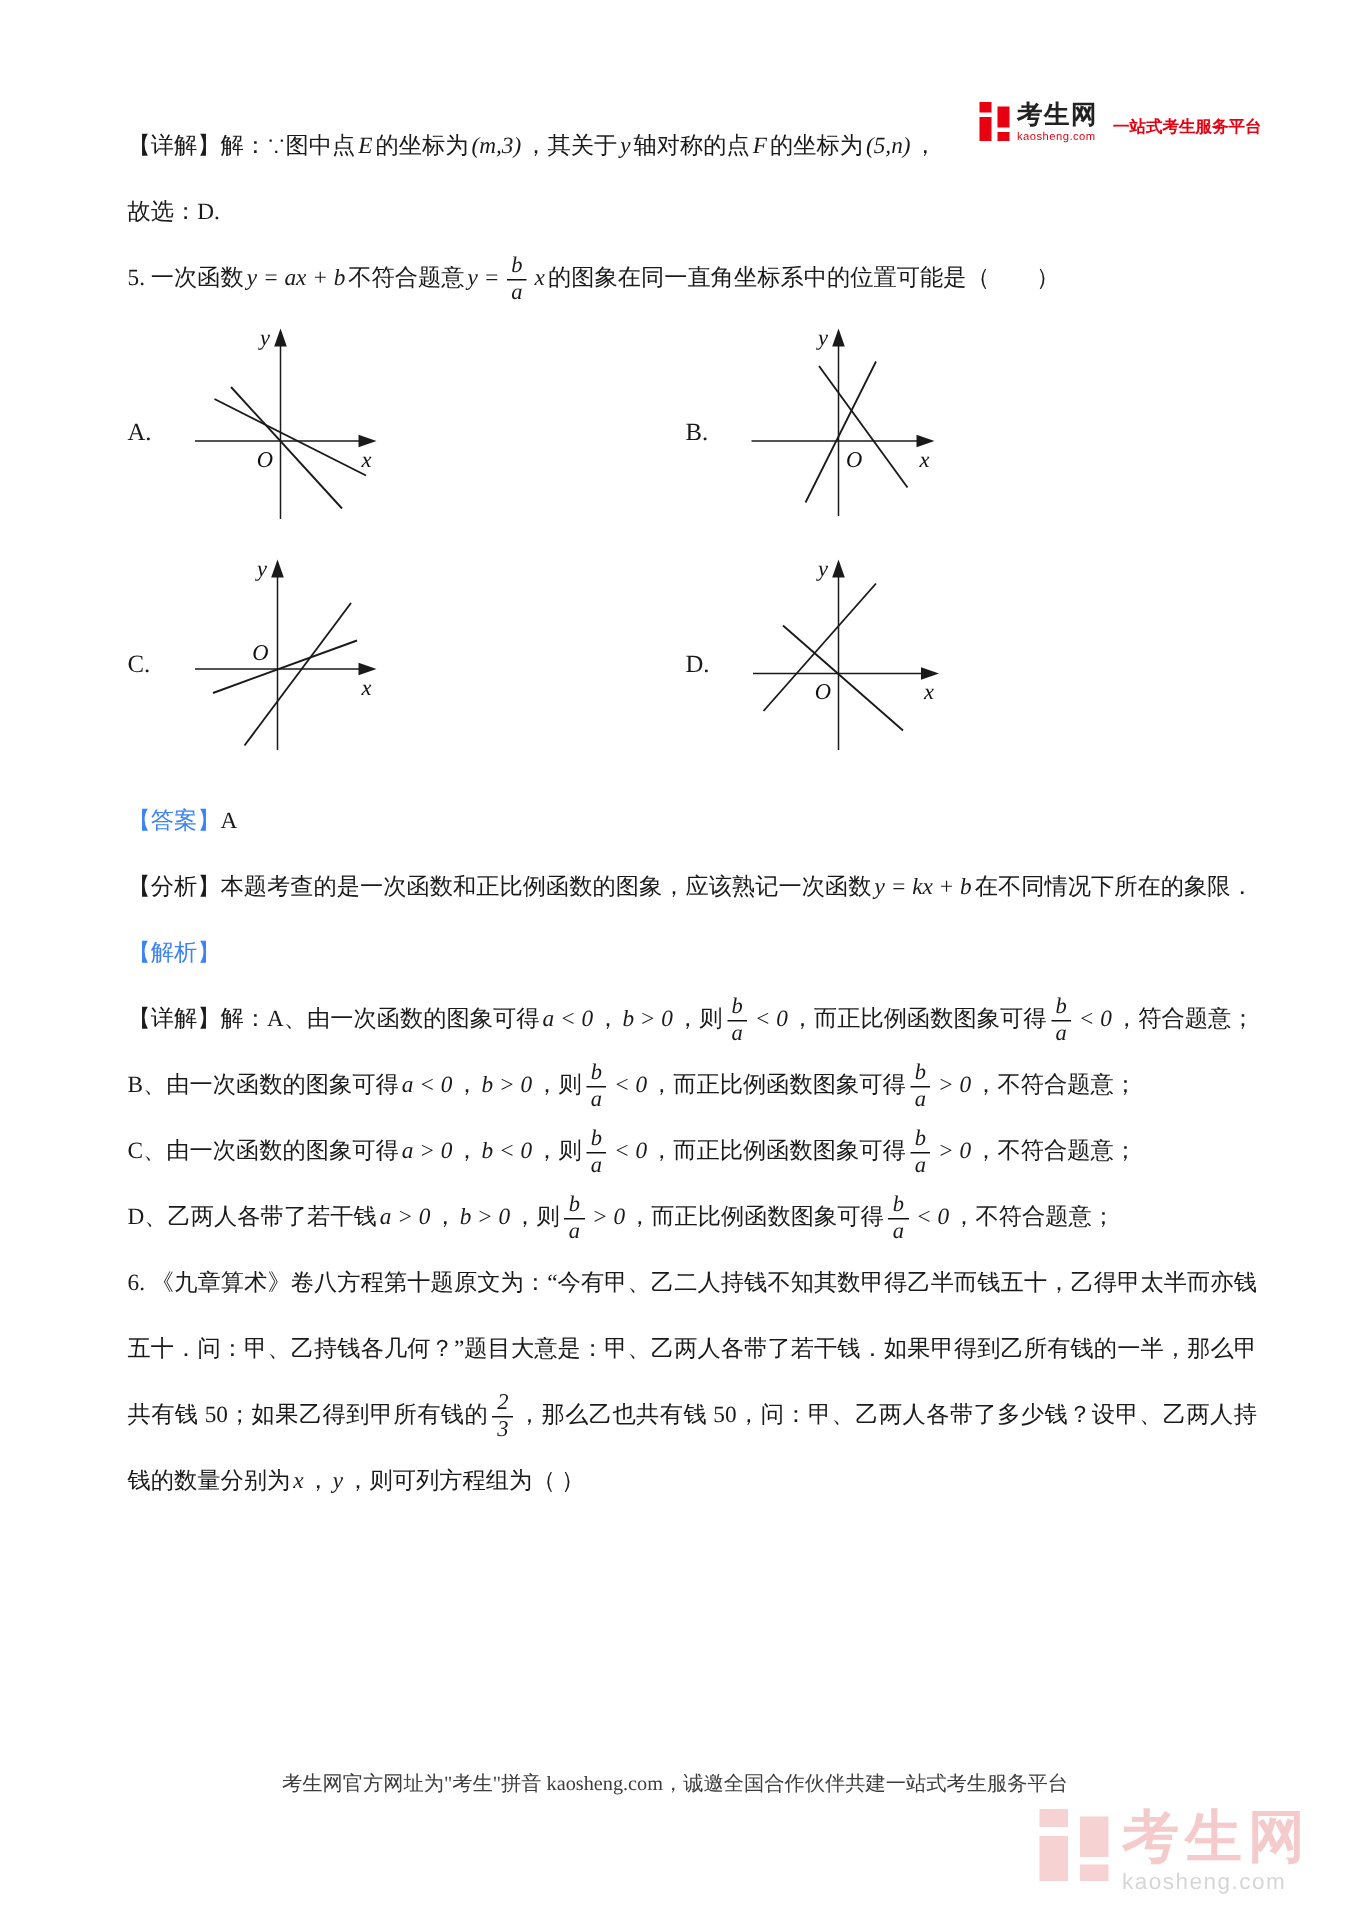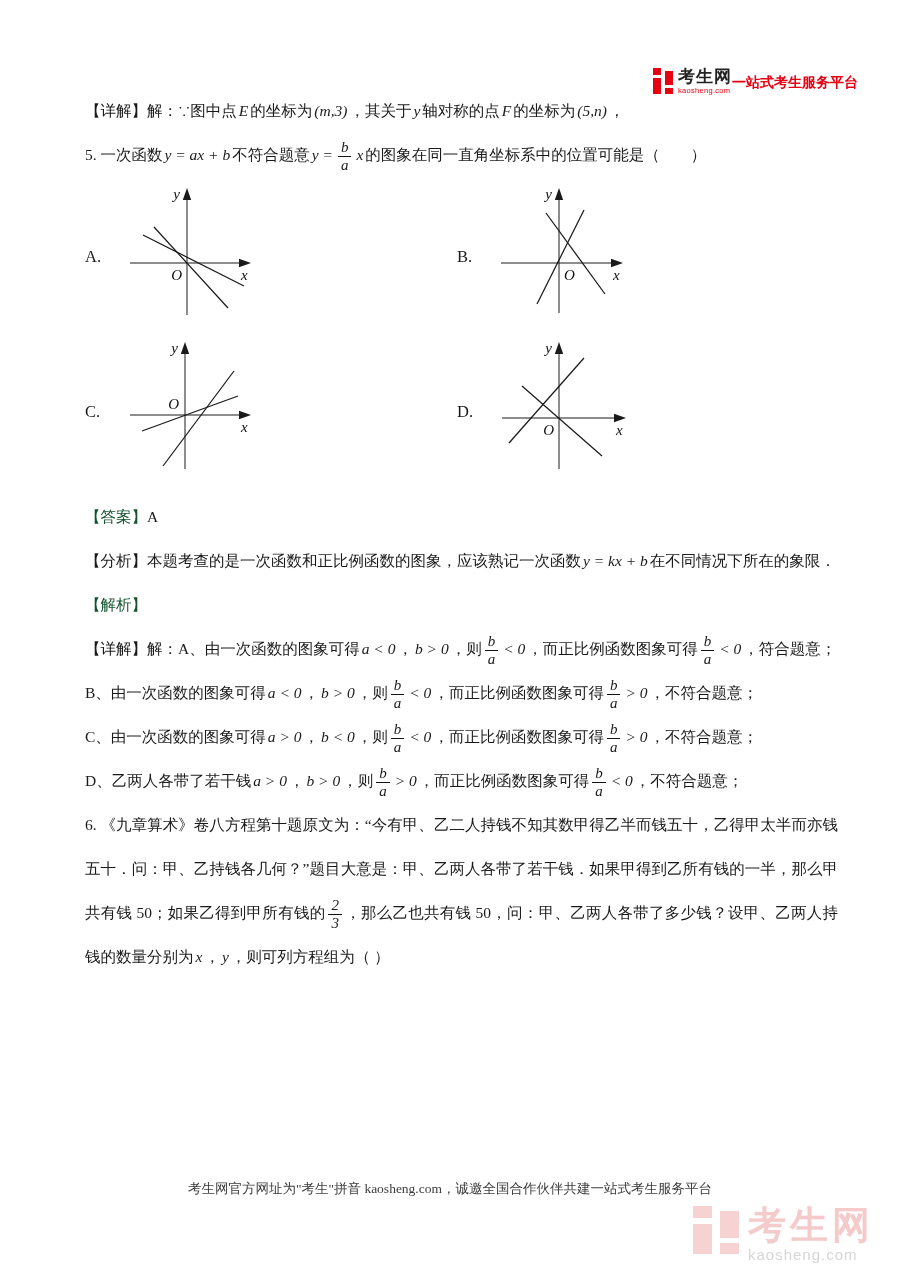--- a/index.html
+++ b/index.html
@@ -13,26 +13,26 @@
   .ks-blocks{position:relative;display:inline-block;}
   .ks-blocks div{position:absolute;background:currentColor;}
   .ks-blocks .b1{left:0;top:0;width:42%;height:26%;}
   .ks-blocks .b2{left:0;top:38%;width:42%;height:62%;}
   .ks-blocks .b3{right:0;top:10%;width:42%;height:56%;}
   .ks-blocks .b4{right:0;top:78%;width:42%;height:22%;}
   .hdr-icon{width:20px;height:26px;color:#e60012;}
   .hdr-textcol{margin-left:5px;display:flex;flex-direction:column;}
   .hdr-brand{font-family:"Liberation Sans","DejaVu Sans",sans-serif;font-weight:bold;font-size:17px;line-height:1.05;letter-spacing:1px;color:#222;}
   .hdr-domain{font-family:"Liberation Sans","DejaVu Sans",sans-serif;font-size:7.5px;color:#e60012;letter-spacing:0.3px;}
-  .hdr-tagline{font-family:"Liberation Sans","DejaVu Sans",sans-serif;font-weight:bold;font-size:14px;color:#e60012;align-self:flex-end;padding-bottom:3px;}
+  .hdr-tagline{font-family:"Liberation Sans","DejaVu Sans",sans-serif;font-weight:bold;font-size:11px;color:#e60012;align-self:flex-end;margin-left:10px;padding-bottom:3px;}
   
-  .content{position:absolute;left:85px;top:89px;width:753px;font-size:15.5px;}
+  .content{position:absolute;left:85px;top:76px;width:753px;font-size:15.5px;}
   p.ln{margin:0;line-height:44px;text-align:justify;}
   .seg-m{font-style:italic;padding:0 2px;white-space:nowrap;}
-  .seg-c{color:#14532d;}
+  .seg-c{color:#3b82f6;}
   .frac{display:inline-flex;flex-direction:column;align-items:center;vertical-align:middle;
         line-height:1.12;font-style:italic;margin:0 3px;font-size:15px;}
   .frac .num{border-bottom:1.2px solid #111;padding:0 3px;}
   .frac .den{padding:0 3px;}
   
   .options{display:grid;grid-template-columns:372px 1fr;margin:6px 0 8px 0;row-gap:6px;}
   .opt{display:flex;align-items:center;}
   .opt-label{font-size:16.5px;width:36px;flex:0 0 36px;}
   .graph svg{display:block;}
   .graph text{font-family:"Liberation Serif","DejaVu Serif",serif;font-style:italic;font-size:15px;fill:#111;}
@@ -58,20 +58,21 @@
   </span>
   <span class="hdr-textcol">
     <span class="hdr-brand">考生网</span>
     <span class="hdr-domain">kaosheng.com</span>
   </span>
   <span class="hdr-tagline">一站式考生服务平台</span>
 </div>
 
 <div class="content">
   <p class="ln"><span class="seg-t">【详解】解：∵图中点</span><span class="seg-m">E</span><span class="seg-t">的坐标为</span><span class="seg-m">(m,3)</span><span class="seg-t">，其关于</span><span class="seg-m">y</span><span class="seg-t">轴对称的点</span><span class="seg-m">F</span><span class="seg-t">的坐标为</span><span class="seg-m">(5,n)</span><span class="seg-t">，</span></p>
+  <p class="ln"><span class="seg-t">故选：D.</span></p>
   <p class="ln"><span class="seg-t">5. 一次函数</span><span class="seg-m">y = ax + b</span><span class="seg-t">不符合题意</span><span class="seg-m">y =</span><span class="frac">
         <span class="num">b</span>
         <span class="den">a</span>
       </span><span class="seg-m">x</span><span class="seg-t">的图象在同一直角坐标系中的位置可能是（　　）</span></p>
 
   <div class="options">
     <div class="opt">
       <span class="opt-label">A.</span>
       <div class="graph">
           <svg width="152" height="148">

